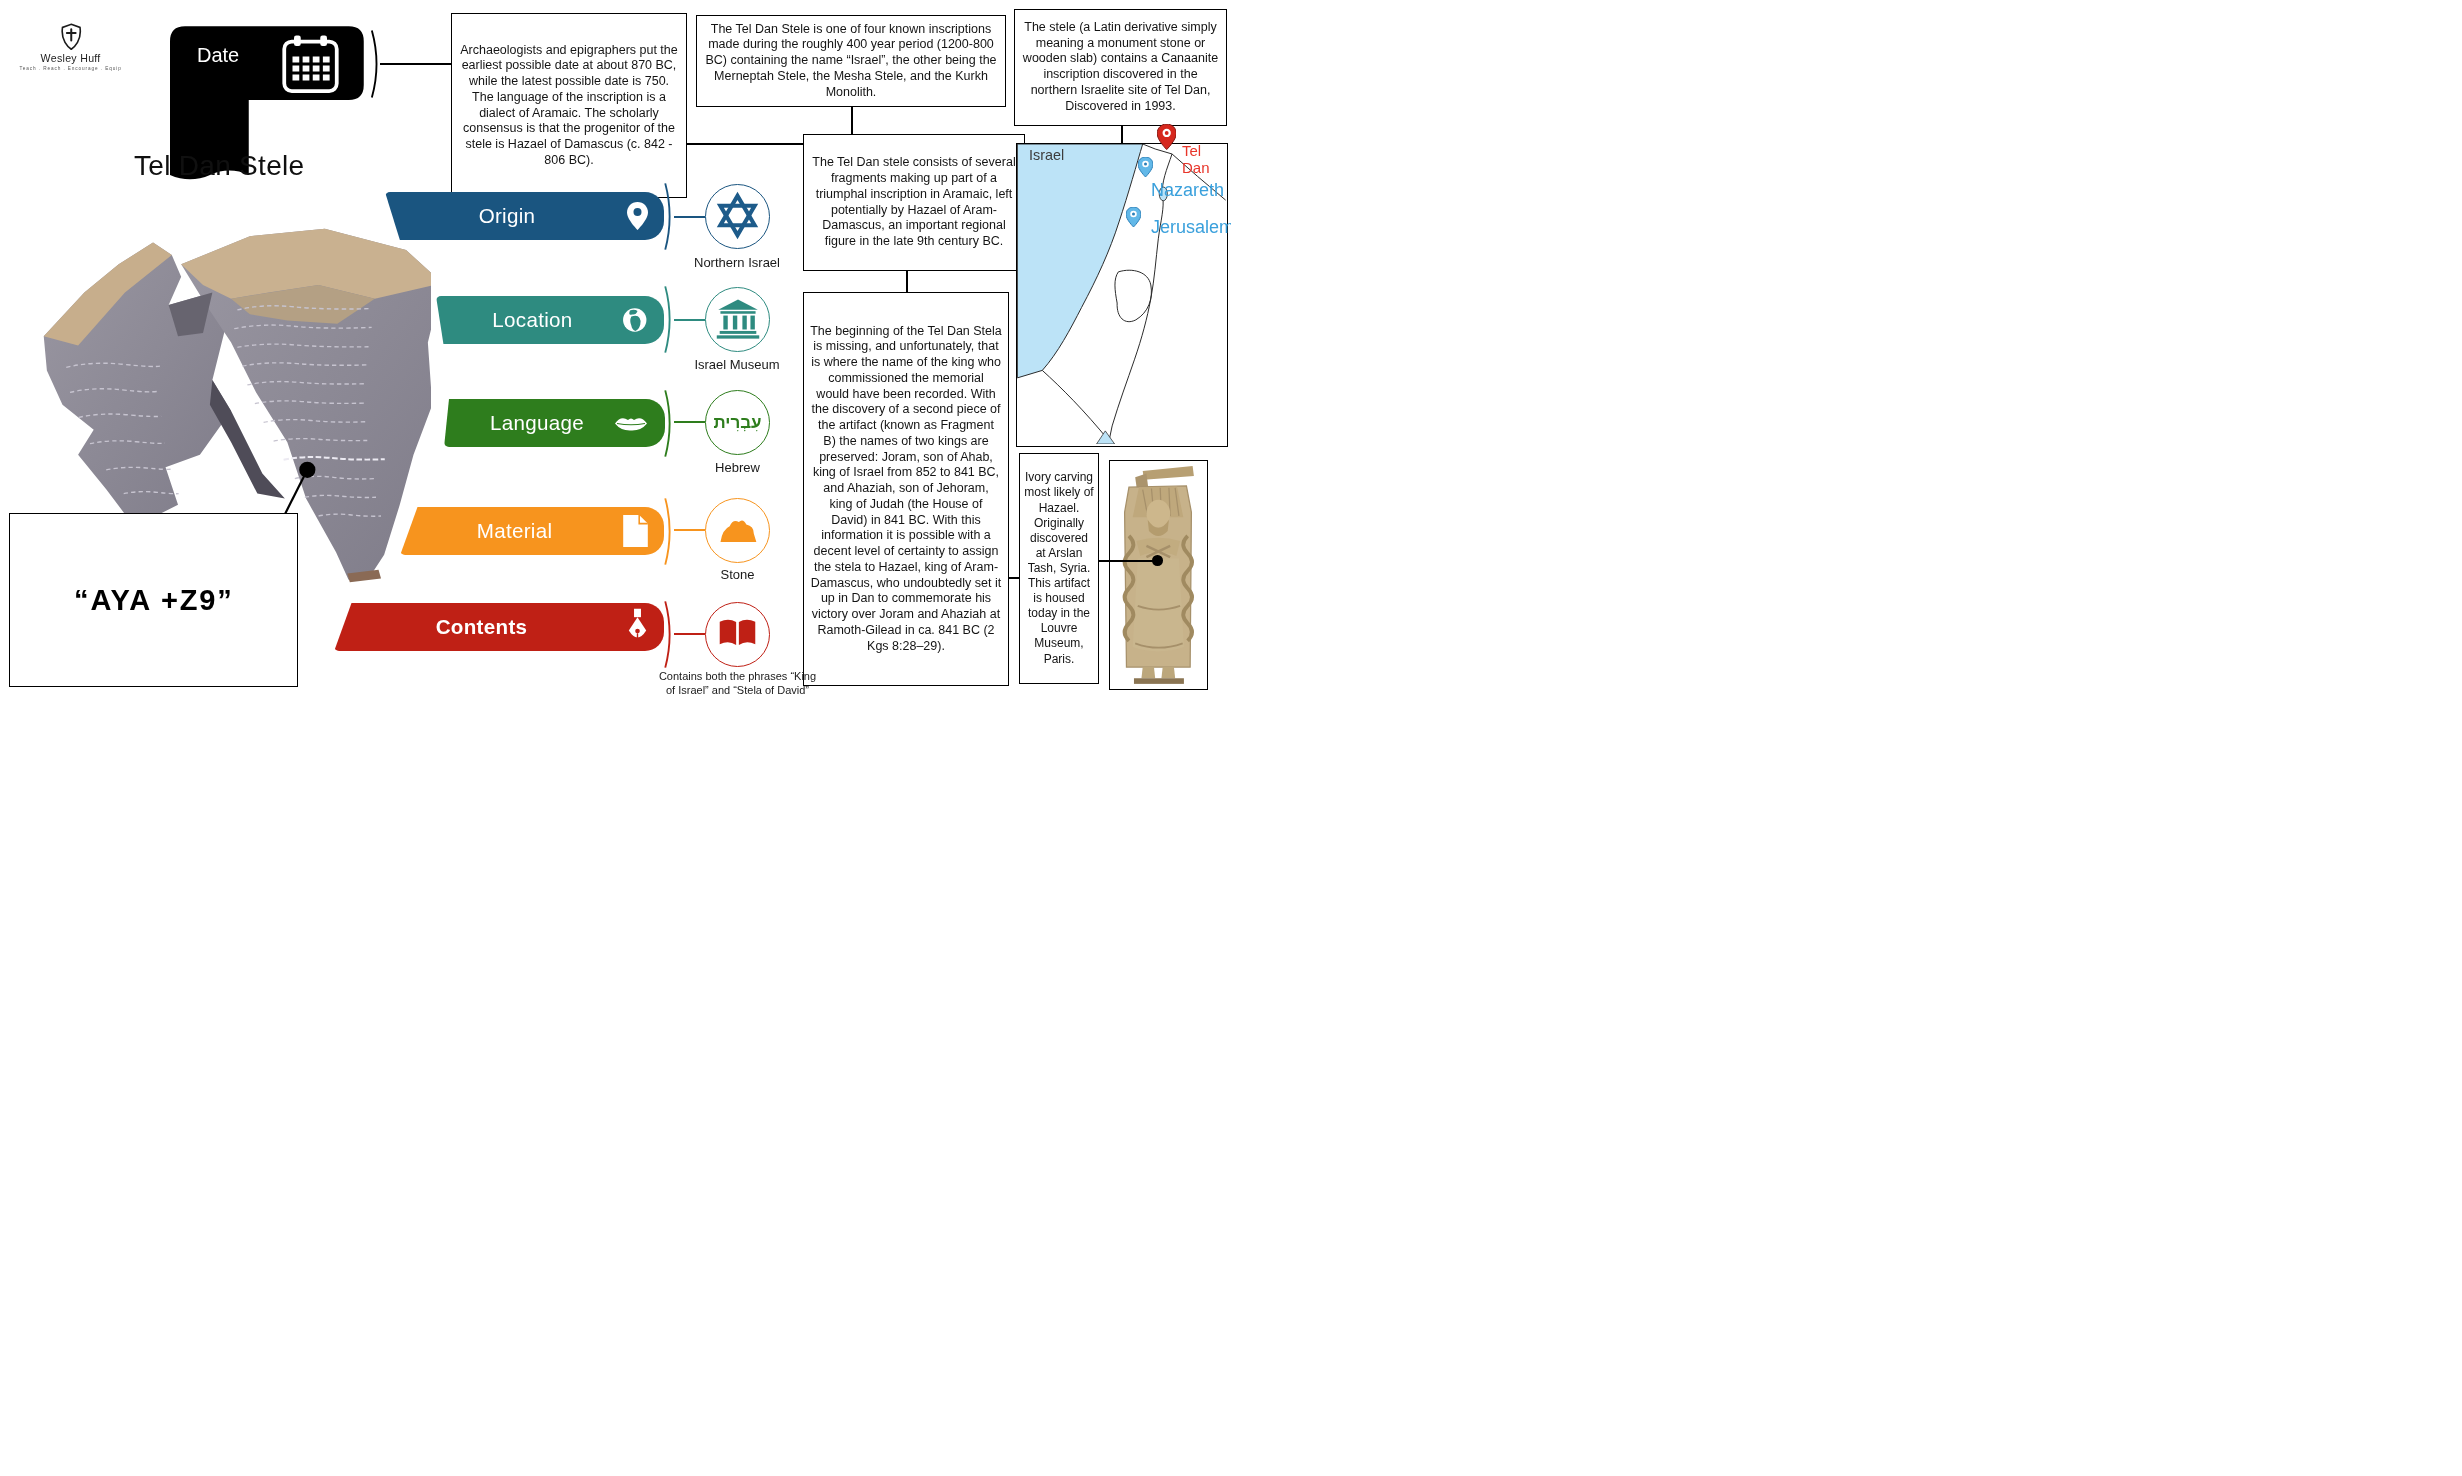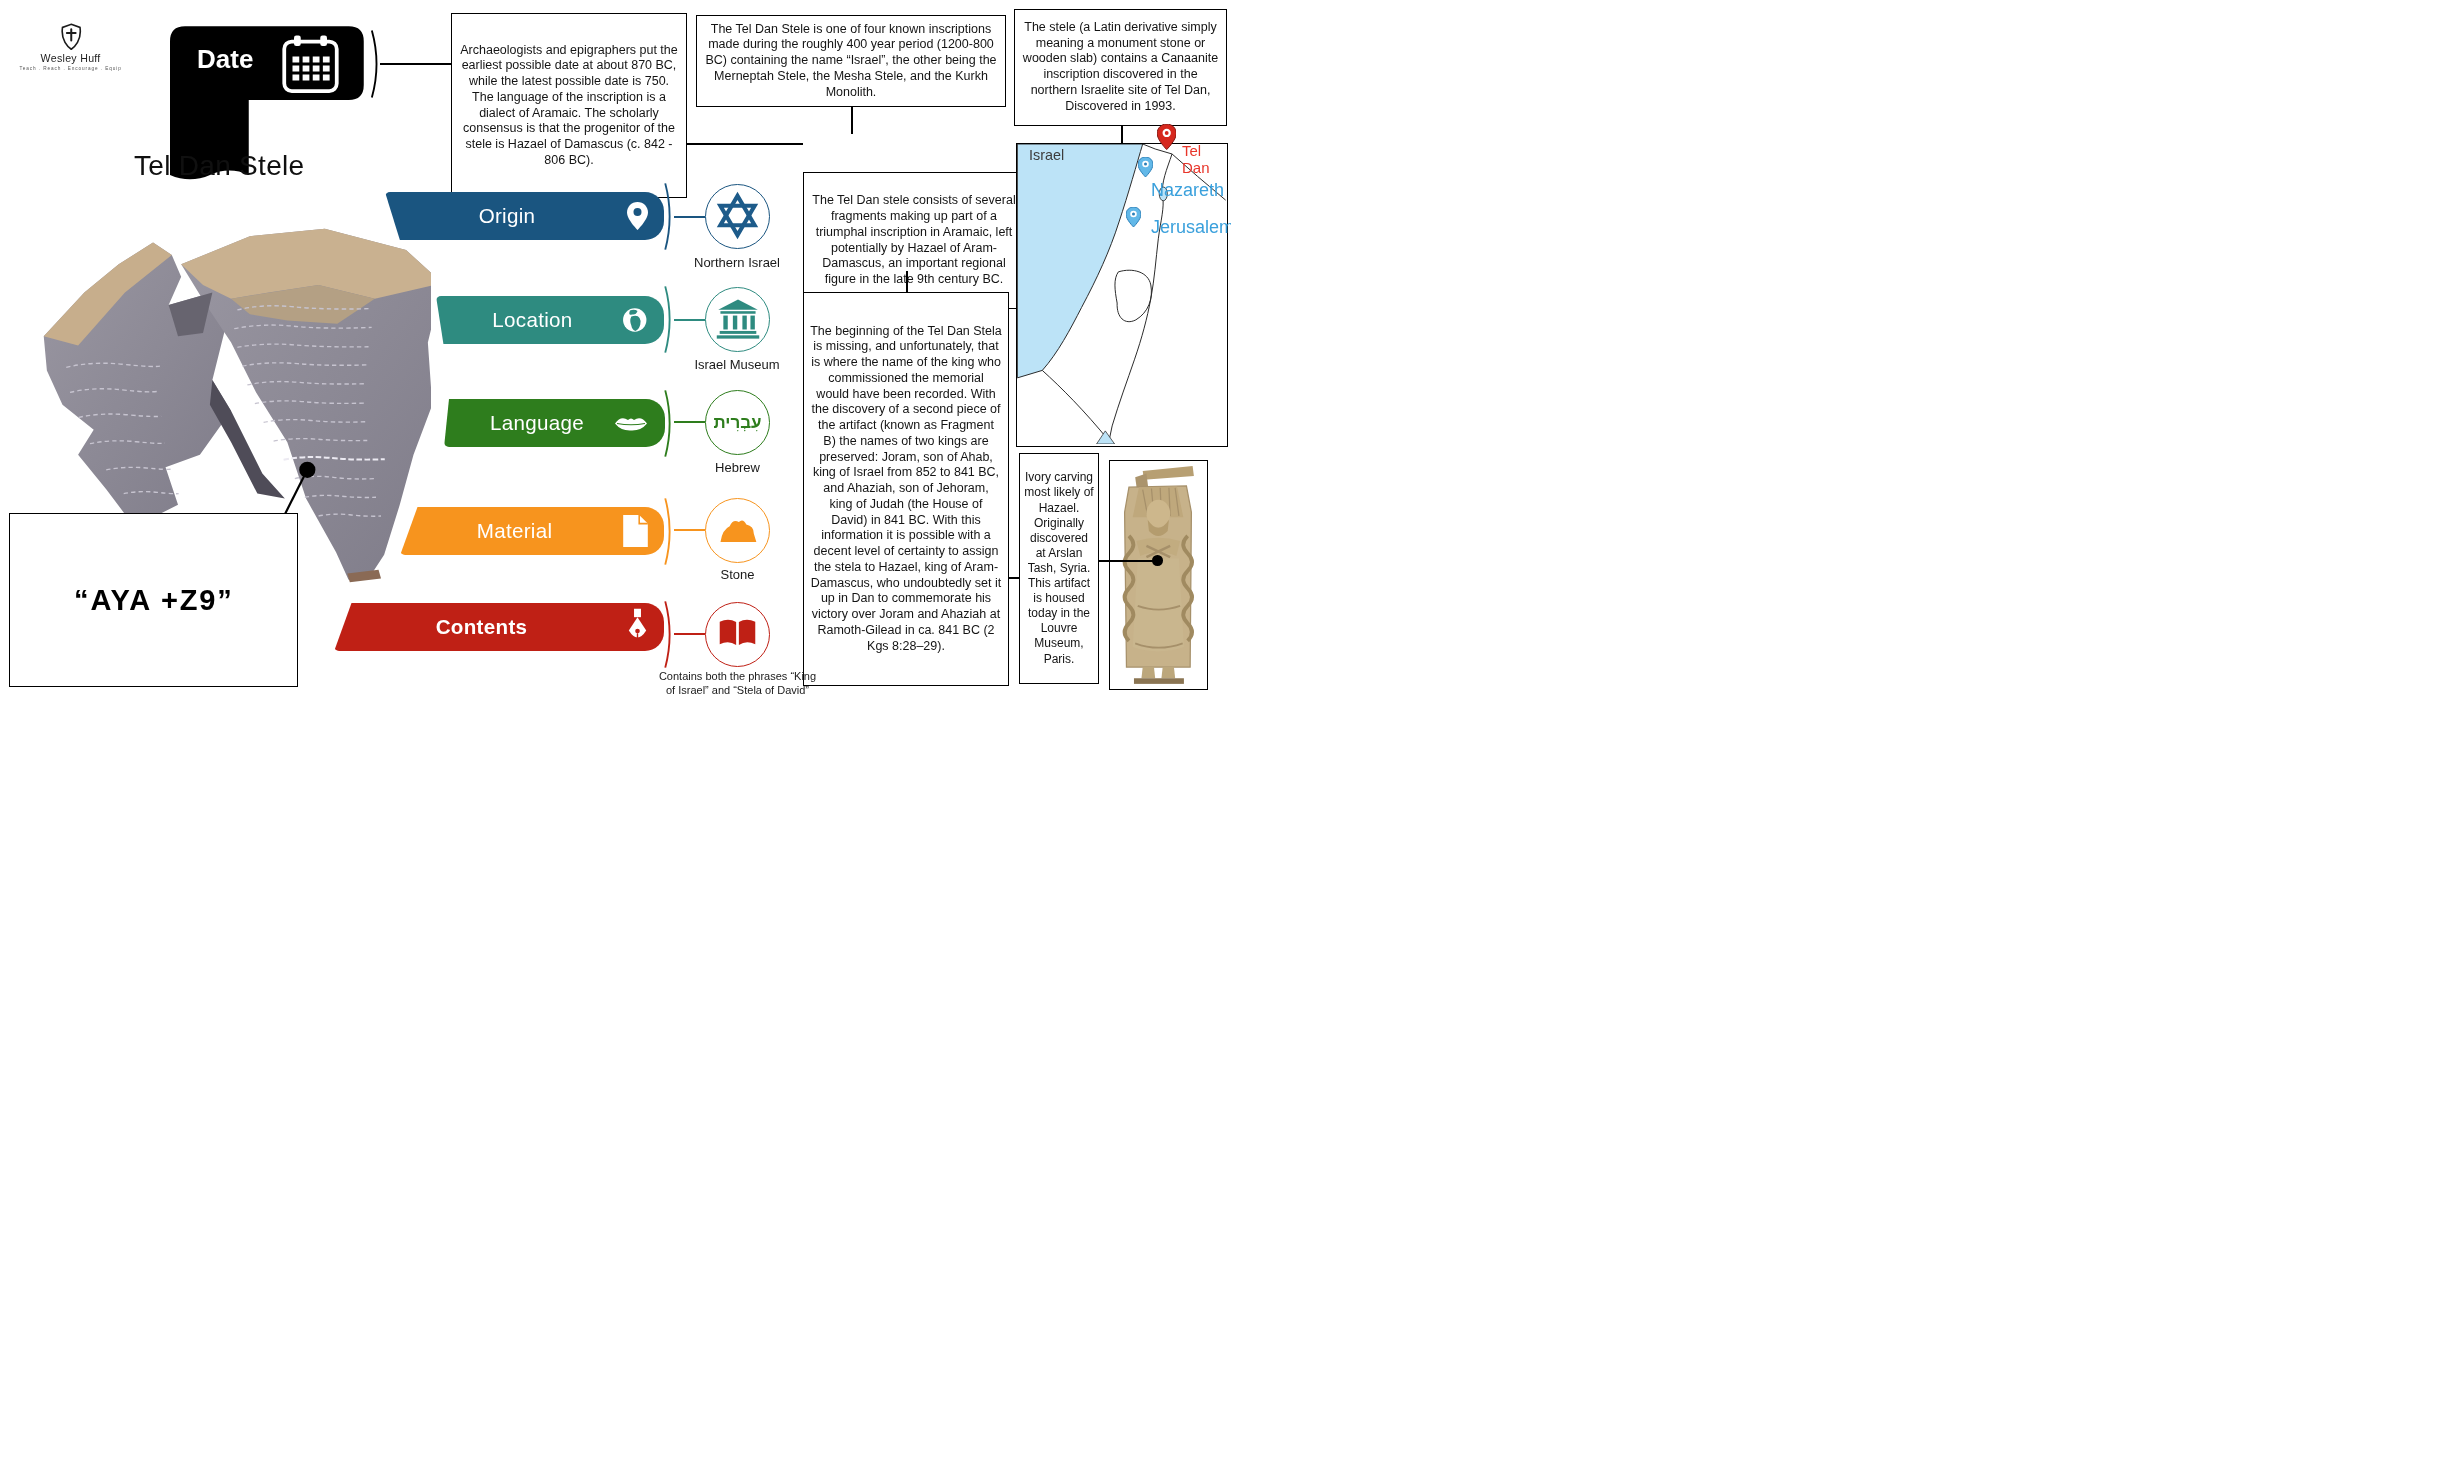--- a/index.html
+++ b/index.html
@@ -24,21 +24,21 @@
   .slant-top-sm{clip-path:polygon(0 0,101% 0,101% 101%,7.5px 101%);}
   .slant-bot-sm{clip-path:polygon(5px 0,101% 0,101% 101%,0 101%);}
   .slant-bot{clip-path:polygon(17.5px 0,101% 0,101% 101%,0 101%);}
   
   .vcircle{position:absolute;width:65px;height:65px;border-radius:50%;background:#fff;
            box-sizing:border-box;display:flex;align-items:center;justify-content:center;}
   .ccap{position:absolute;text-align:center;font-size:13px;line-height:1.17;color:#1a1a1a;}
   .ccap-sm{position:absolute;text-align:center;font-size:11px;line-height:1.27;color:#1a1a1a;}
   .rowline{position:absolute;height:1.9px;}
   
-  .date-label{position:absolute;color:#fff;font-size:26px;font-weight:700;text-align:center;}
+  .date-label{position:absolute;color:#fff;font-size:20px;font-weight:400;text-align:center;}
   
   .brand-name{position:absolute;font-size:10.6px;color:#222;letter-spacing:0.3px;text-align:center;width:150px;}
   .brand-tag{position:absolute;font-size:4.7px;color:#555;letter-spacing:0.9px;text-align:center;width:150px;}
   
   .title{position:absolute;font-size:28px;color:#101010;letter-spacing:0.3px;}
   
   .map{position:absolute;left:1016px;top:143px;width:212px;height:304px;border:1.9px solid #000;
        box-sizing:border-box;background:#fff;}
   .map-label{position:absolute;font-size:14.4px;color:#3c3c3c;}
   .pin{position:absolute;display:flex;}
@@ -150,21 +150,21 @@
       <polygon points="516,590 566,584 570,598 520,604" fill="#8a6a55"></polygon>
 
       <line x1="452" y1="424" x2="405" y2="517" stroke="#000" stroke-width="3.5"></line>
       <circle cx="452" cy="424" r="13" fill="#000"></circle>
     </svg>
   </span>
 
   <div class="tbox" style="left:451px;top:13px;width:236px;height:185px;">Archaeologists and epigraphers put the earliest possible date at about 870 BC, while the latest possible date is 750. The language of the inscription is a dialect of Aramaic. The scholarly consensus is that the progenitor of the stele is Hazael of Damascus (c. 842 - 806 BC).</div>
   <div class="tbox" style="left:696px;top:15px;width:310px;height:92px;">The Tel Dan Stele is one of four known inscriptions made during the roughly 400 year period (1200-800 BC) containing the name “Israel”, the other being the Merneptah Stele, the Mesha Stele, and the Kurkh Monolith.</div>
   <div class="tbox" style="left:1014px;top:8.7px;width:213px;height:117px;">The stele (a Latin derivative simply meaning a monument stone or wooden slab) contains a Canaanite inscription discovered in the northern Israelite site of Tel Dan, Discovered in 1993.</div>
-  <div class="tbox" style="left:803px;top:134px;width:222px;height:137px;margin-top:38px;">The Tel Dan stele consists of several fragments making up part of a triumphal inscription in Aramaic, left potentially by Hazael of Aram-Damascus, an important regional figure in the late 9th century BC.</div>
+  <div class="tbox" style="left:803px;top:134px;width:222px;height:137px;">The Tel Dan stele consists of several fragments making up part of a triumphal inscription in Aramaic, left potentially by Hazael of Aram-Damascus, an important regional figure in the late 9th century BC.</div>
   <div class="tbox" style="left:803px;top:292px;width:206px;height:394px;padding:6.2px 6.2px;">The beginning of the Tel Dan Stela is missing, and unfortunately, that is where the name of the king who commissioned the memorial would have been recorded. With the discovery of a second piece of the artifact (known as Fragment B) the names of two kings are preserved: Joram, son of Ahab, king of Israel from 852 to 841 BC, and Ahaziah, son of Jehoram, king of Judah (the House of David) in 841 BC. With this information it is possible with a decent level of certainty to assign the stela to Hazael, king of Aram-Damascus, who undoubtedly set it up in Dan to commemorate his victory over Joram and Ahaziah at Ramoth-Gilead in ca. 841 BC (2 Kgs 8:28–29).</div>
 
   <div class="hline" style="left:687px;top:143px;width:116px;"></div>
   <div class="vline" style="left:851px;top:107px;height:27px;"></div>
   <div class="vline" style="left:1121px;top:126px;height:17.5px;"></div>
   <div class="vline" style="left:906px;top:271px;height:20.6px;"></div>
   <div class="hline" style="left:1009px;top:577px;width:10px;"></div>
   <div class="hline" style="left:1099px;top:560px;width:57px;z-index:6;"></div>
   <div class="dot" style="left:1152px;top:555px;z-index:7;"></div>
 

